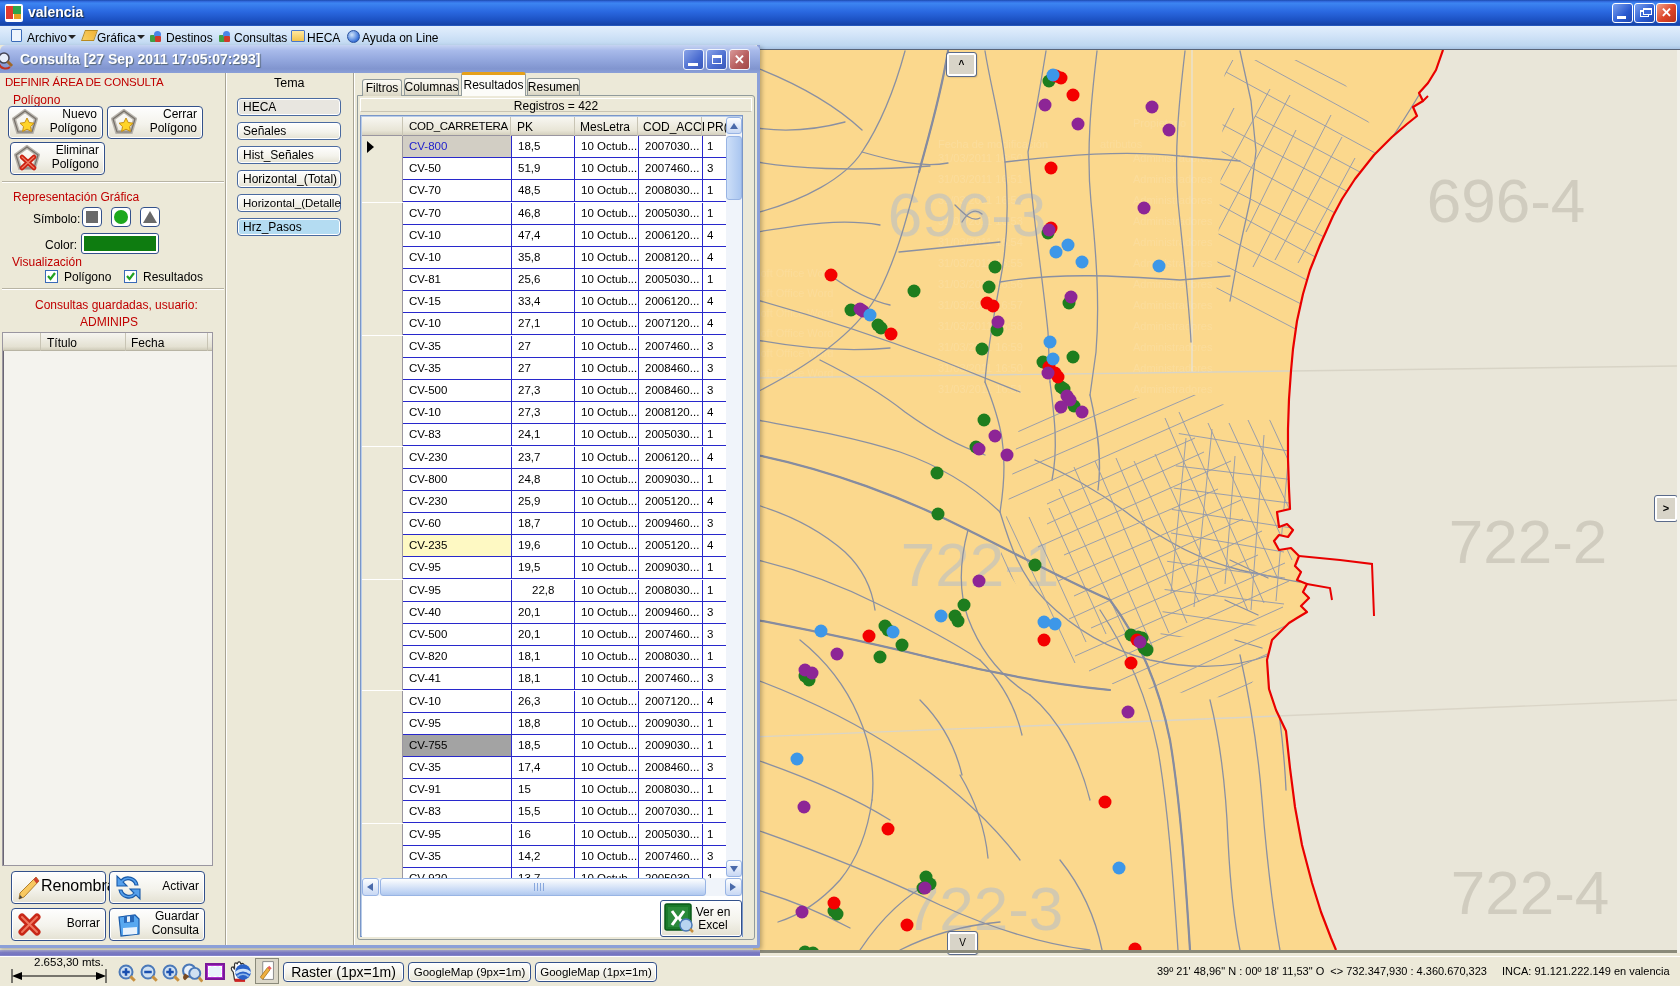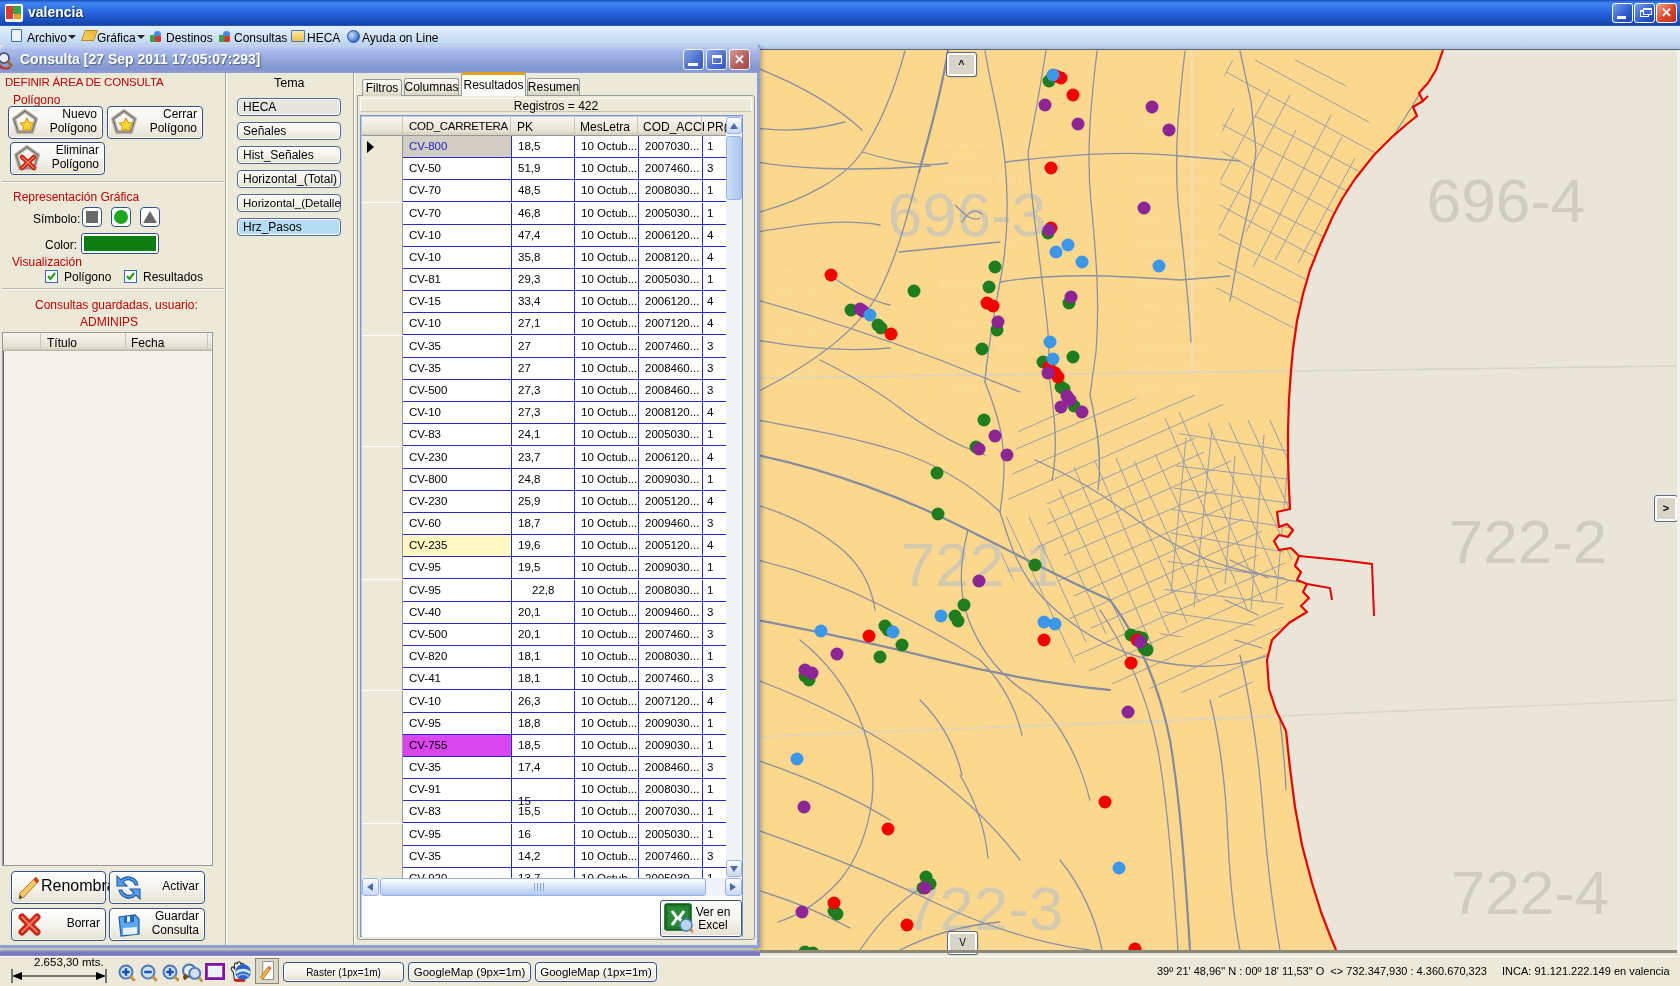--- a/index.html
+++ b/index.html
@@ -448,21 +448,21 @@
 <path d="M 1.5,9 C 5,5.5 11,5.5 14.5,9" fill="none" stroke="#cfe2f8" stroke-width="2.4"></path>
 <path d="M 3,12 C 6,9.5 10,9.5 13,12" fill="none" stroke="#8fb8ea" stroke-width="1.6"></path>
   </svg>
 <div class="abs" style="left:255px;top:958px;width:24px;height:26px;background:#dcd8c8;border:1px solid #8a8a7a"></div>
 <svg class="abs" style="left:258px;top:960px" width="19" height="21" viewBox="0 0 16 17">
 <path d="M 4,1 L 13,1 L 13,16 L 4,16 Z" fill="#fff" stroke="#888" stroke-width="0.8"></path>
 <path d="M 2,14 L 8,6 L 10,8 L 4,16 Z" fill="#f0b040" stroke="#a87820" stroke-width="0.7"></path>
 <path d="M 8,6 L 9.5,4.5 L 11.5,6.5 L 10,8 Z" fill="#e86060"></path>
   </svg>
 <div class="xpbtn" style="left:283px;top:962px;width:121px;height:20px"></div>
-<div class="btxt" style="left:283px;top:966px;width:121px;text-align:center;font-size:10px">Raster (1px=1m)</div>
+<div class="btxt" style="left:283px;top:966px;width:121px;text-align:center;font-size:14px">Raster (1px=1m)</div>
 <div class="xpbtn" style="left:408px;top:962px;width:123px;height:20px"></div>
 <div class="btxt" style="left:408px;top:966px;width:123px;text-align:center;font-size:11.5px">GoogleMap (9px=1m)</div>
 <div class="xpbtn" style="left:535px;top:962px;width:122px;height:20px"></div>
 <div class="btxt" style="left:535px;top:966px;width:122px;text-align:center;font-size:11.5px">GoogleMap (1px=1m)</div>
 <div class="abs" style="left:1157px;top:965px;font-size:11px">39º 21' 48,96" N : 00º 18' 11,53" O &nbsp;&lt;&gt; 732.347,930 : 4.360.670,323</div>
 <div class="abs" style="left:1502px;top:965px;font-size:11px">INCA: 91.121.222.149 en valencia</div>
 <div class="abs" style="left:1677px;top:50px;width:3px;height:903px;background:#f2f1ea"></div>
 
 <div class="abs" style="left:-3px;top:45px;width:763px;height:903px;background:#ece9d8;
  border:3px solid #8ca0d8;border-top:none;border-radius:0 0 3px 3px;box-shadow:2px 2px 4px rgba(0,0,0,.25)"></div>
@@ -692,21 +692,21 @@
 <div style="position:absolute;left:213px;top:4px;width:60px;padding-left:6px">10 Octub...</div>
 <div style="position:absolute;left:276px;top:0;width:1.4px;height:22px;background:#2828cc"></div>
 <div style="position:absolute;left:277px;top:4px;width:58px;padding-left:6px">2008120...</div>
 <div style="position:absolute;left:340px;top:0;width:1.4px;height:22px;background:#2828cc"></div>
 <div style="position:absolute;left:341px;top:4px;width:20px;padding-left:4px">4</div>
 </div>
     <div style="position:absolute;left:0;top:133.08px;width:364px;height:22px;border-bottom:1.4px solid #2828cc">
 <div style="position:absolute;left:0;top:0;width:41px;height:22px;background:#ece9d8;border-right:1px solid #9a96a0"></div>
 <div style="position:absolute;left:41px;top:0;width:108px;height:21px;background:#fff;color:#000;padding:4px 0 0 6px">CV-81</div>
 <div style="position:absolute;left:149px;top:0;width:1.4px;height:22px;background:#2828cc"></div>
-<div style="position:absolute;left:150px;top:4px;width:58px;padding-left:6px">29,3</div>
+<div style="position:absolute;left:150px;top:4px;width:58px;padding-left:6px">25,6</div>
 <div style="position:absolute;left:212px;top:0;width:1.4px;height:22px;background:#2828cc"></div>
 <div style="position:absolute;left:213px;top:4px;width:60px;padding-left:6px">10 Octub...</div>
 <div style="position:absolute;left:276px;top:0;width:1.4px;height:22px;background:#2828cc"></div>
 <div style="position:absolute;left:277px;top:4px;width:58px;padding-left:6px">2005030...</div>
 <div style="position:absolute;left:340px;top:0;width:1.4px;height:22px;background:#2828cc"></div>
 <div style="position:absolute;left:341px;top:4px;width:20px;padding-left:4px">1</div>
 </div>
     <div style="position:absolute;left:0;top:155.26000000000002px;width:364px;height:22px;border-bottom:1.4px solid #2828cc">
 <div style="position:absolute;left:0;top:0;width:41px;height:22px;background:#ece9d8;border-right:1px solid #9a96a0"></div>
 <div style="position:absolute;left:41px;top:0;width:108px;height:21px;background:#fff;color:#000;padding:4px 0 0 6px">CV-15</div>
@@ -942,21 +942,21 @@
 <div style="position:absolute;left:150px;top:4px;width:58px;padding-left:6px">18,8</div>
 <div style="position:absolute;left:212px;top:0;width:1.4px;height:22px;background:#2828cc"></div>
 <div style="position:absolute;left:213px;top:4px;width:60px;padding-left:6px">10 Octub...</div>
 <div style="position:absolute;left:276px;top:0;width:1.4px;height:22px;background:#2828cc"></div>
 <div style="position:absolute;left:277px;top:4px;width:58px;padding-left:6px">2009030...</div>
 <div style="position:absolute;left:340px;top:0;width:1.4px;height:22px;background:#2828cc"></div>
 <div style="position:absolute;left:341px;top:4px;width:20px;padding-left:4px">1</div>
 </div>
     <div style="position:absolute;left:0;top:598.8599999999999px;width:364px;height:22px;border-bottom:1.4px solid #2828cc">
 <div style="position:absolute;left:0;top:0;width:41px;height:22px;background:#ece9d8;border-right:1px solid #9a96a0"></div>
-<div style="position:absolute;left:41px;top:0;width:108px;height:21px;background:#d946ef;color:#000;padding:4px 0 0 6px">CV-755</div>
+<div style="position:absolute;left:41px;top:0;width:108px;height:21px;background:#a3a3a3;color:#000;padding:4px 0 0 6px">CV-755</div>
 <div style="position:absolute;left:149px;top:0;width:1.4px;height:22px;background:#2828cc"></div>
 <div style="position:absolute;left:150px;top:4px;width:58px;padding-left:6px">18,5</div>
 <div style="position:absolute;left:212px;top:0;width:1.4px;height:22px;background:#2828cc"></div>
 <div style="position:absolute;left:213px;top:4px;width:60px;padding-left:6px">10 Octub...</div>
 <div style="position:absolute;left:276px;top:0;width:1.4px;height:22px;background:#2828cc"></div>
 <div style="position:absolute;left:277px;top:4px;width:58px;padding-left:6px">2009030...</div>
 <div style="position:absolute;left:340px;top:0;width:1.4px;height:22px;background:#2828cc"></div>
 <div style="position:absolute;left:341px;top:4px;width:20px;padding-left:4px">1</div>
 </div>
     <div style="position:absolute;left:0;top:621.0399999999998px;width:364px;height:22px;border-bottom:1.4px solid #2828cc">
@@ -968,21 +968,21 @@
 <div style="position:absolute;left:213px;top:4px;width:60px;padding-left:6px">10 Octub...</div>
 <div style="position:absolute;left:276px;top:0;width:1.4px;height:22px;background:#2828cc"></div>
 <div style="position:absolute;left:277px;top:4px;width:58px;padding-left:6px">2008460...</div>
 <div style="position:absolute;left:340px;top:0;width:1.4px;height:22px;background:#2828cc"></div>
 <div style="position:absolute;left:341px;top:4px;width:20px;padding-left:4px">3</div>
 </div>
     <div style="position:absolute;left:0;top:643.2199999999998px;width:364px;height:22px;border-bottom:1.4px solid #2828cc">
 <div style="position:absolute;left:0;top:0;width:41px;height:22px;background:#ece9d8;border-right:1px solid #9a96a0"></div>
 <div style="position:absolute;left:41px;top:0;width:108px;height:21px;background:#fff;color:#000;padding:4px 0 0 6px">CV-91</div>
 <div style="position:absolute;left:149px;top:0;width:1.4px;height:22px;background:#2828cc"></div>
-<div style="position:absolute;left:150px;top:16px;width:58px;padding-left:6px">15</div>
+<div style="position:absolute;left:150px;top:4px;width:58px;padding-left:6px">15</div>
 <div style="position:absolute;left:212px;top:0;width:1.4px;height:22px;background:#2828cc"></div>
 <div style="position:absolute;left:213px;top:4px;width:60px;padding-left:6px">10 Octub...</div>
 <div style="position:absolute;left:276px;top:0;width:1.4px;height:22px;background:#2828cc"></div>
 <div style="position:absolute;left:277px;top:4px;width:58px;padding-left:6px">2008030...</div>
 <div style="position:absolute;left:340px;top:0;width:1.4px;height:22px;background:#2828cc"></div>
 <div style="position:absolute;left:341px;top:4px;width:20px;padding-left:4px">1</div>
 </div>
     <div style="position:absolute;left:0;top:665.3999999999997px;width:364px;height:22px;border-bottom:1.4px solid #2828cc">
 <div style="position:absolute;left:0;top:0;width:41px;height:22px;background:#ece9d8;border-right:1px solid #9a96a0"></div>
 <div style="position:absolute;left:41px;top:0;width:108px;height:21px;background:#fff;color:#000;padding:4px 0 0 6px">CV-83</div>

